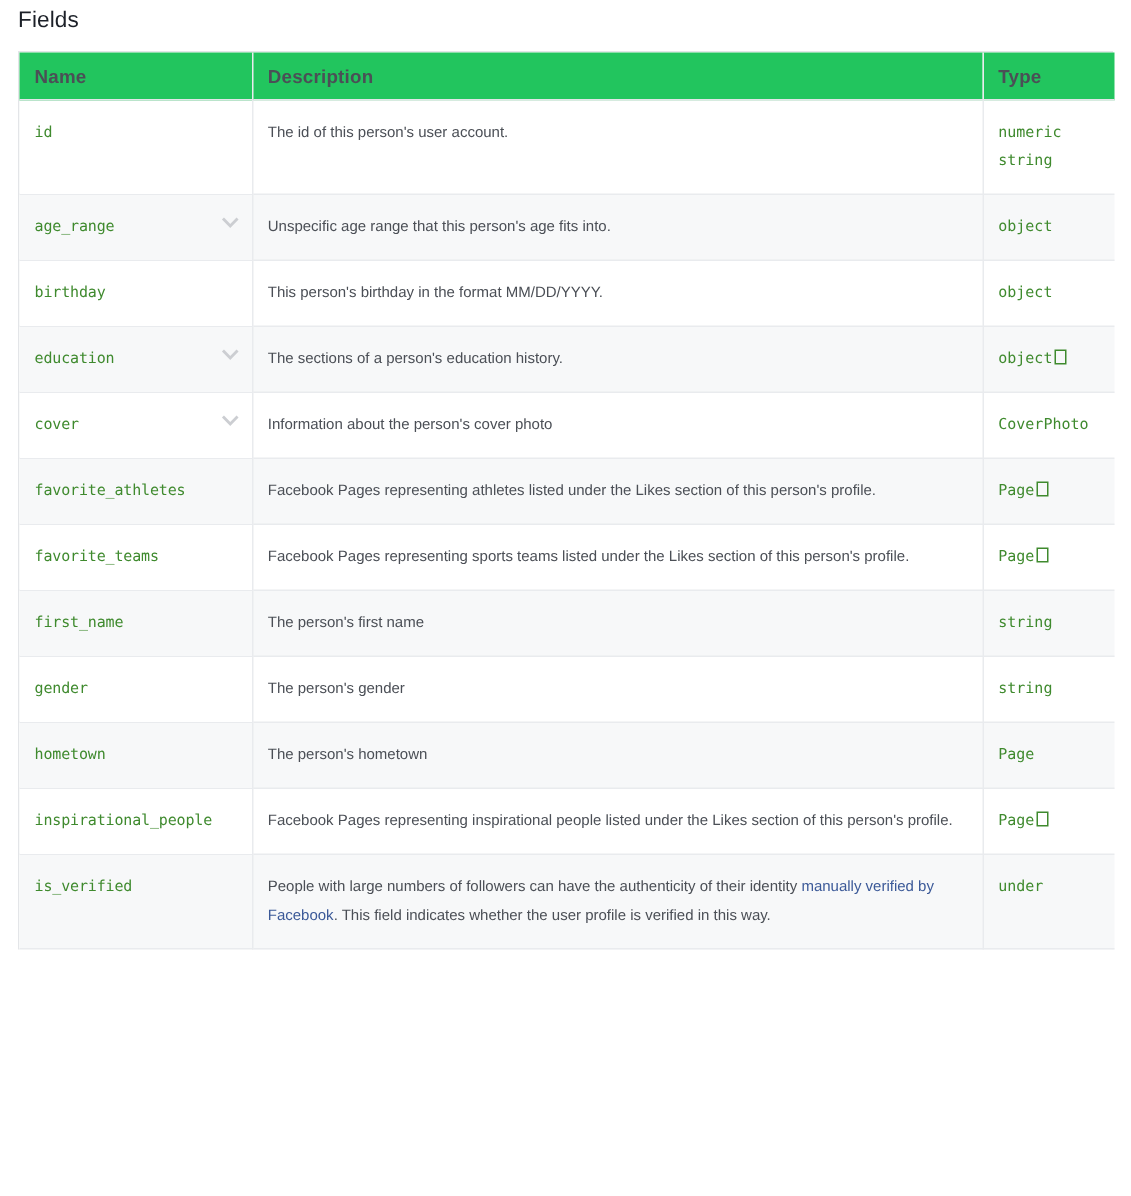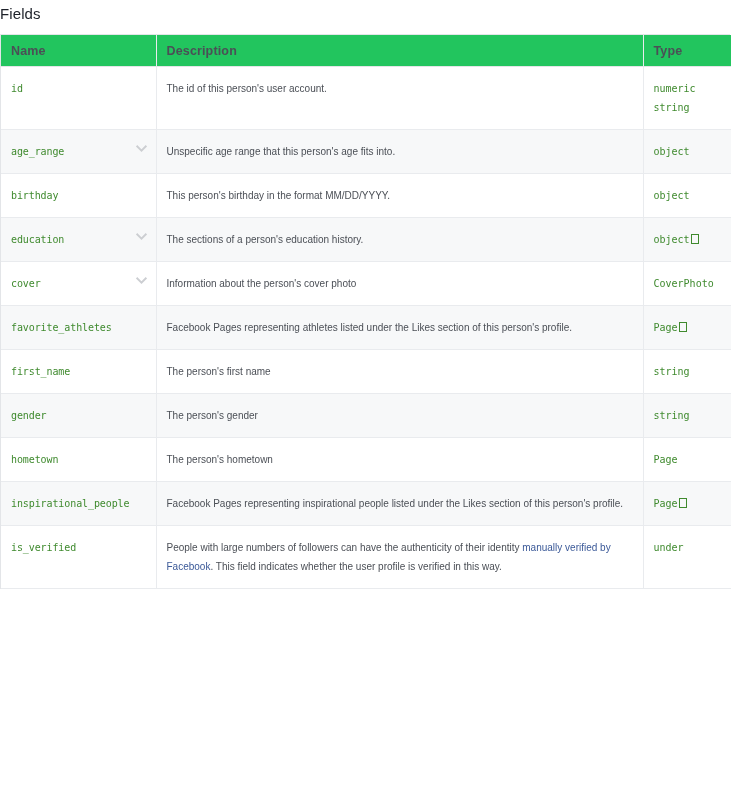--- a/index.html
+++ b/index.html
@@ -15,20 +15,21 @@
     color: #1d2129;
     -webkit-font-smoothing: antialiased;
   }
 
   .page {
     position: relative;
     width: 754px;
     height: 797px;
     overflow: hidden;
     box-sizing: border-box;
+    padding-left: 12px;
     padding-right: 12px;
   }
 
   .section-heading {
     font-size: 15px;
     font-weight: 400;
     color: #1c2028;
     margin: 0;
     padding-top: 3px;
     padding-bottom: 0;
@@ -207,20 +208,27 @@
             </td>
           </tr>
           <tr>
             <td class="cell-name"><span class="fname">favorite_athletes</span></td>
             <td class="cell-desc"><span>Facebook Pages representing athletes listed under the Likes section of this person's profile.</span></td>
             <td class="cell-type">
               <span class="tline">Page<span class="tofu"></span></span>
             </td>
           </tr>
           <tr>
+            <td class="cell-name"><span class="fname">favorite_teams</span></td>
+            <td class="cell-desc"><span>Facebook Pages representing sports teams listed under the Likes section of this person's profile.</span></td>
+            <td class="cell-type">
+              <span class="tline">Page<span class="tofu"></span></span>
+            </td>
+          </tr>
+          <tr>
             <td class="cell-name"><span class="fname">first_name</span></td>
             <td class="cell-desc"><span>The person's first name</span></td>
             <td class="cell-type">
               <span class="tline">string</span>
             </td>
           </tr>
           <tr>
             <td class="cell-name"><span class="fname">gender</span></td>
             <td class="cell-desc"><span>The person's gender</span></td>
             <td class="cell-type">

